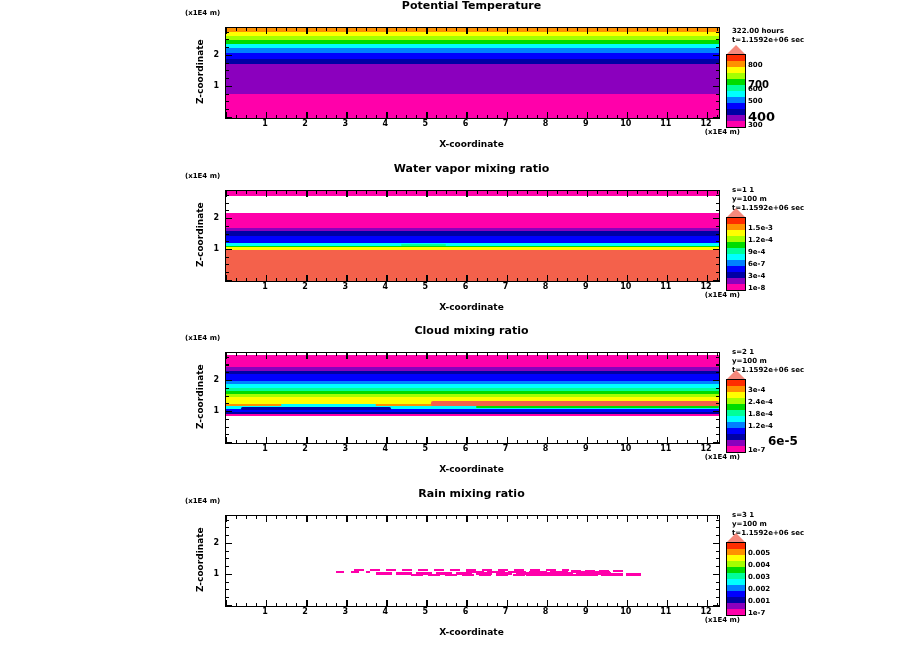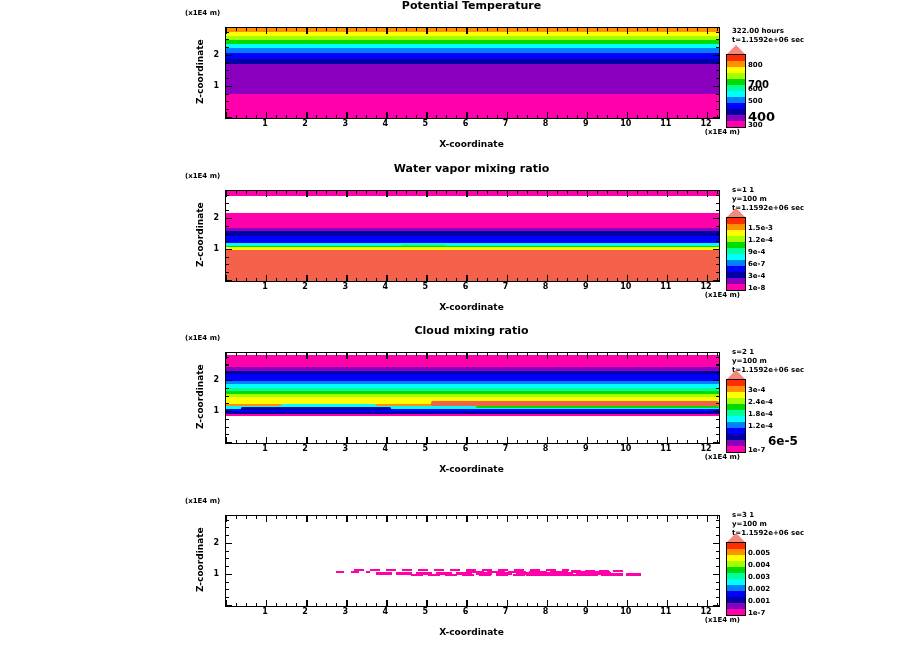--- a/index.html
+++ b/index.html
@@ -207,20 +207,21 @@
         <div class="layer" style="top: 66px; height: 6px; background: rgb(255, 0, 170);"></div>
       </div>
       <div class="t" style="left: 748px; top: 61px; font-size: 7px;">3e-4</div>
       <div class="t" style="left: 748px; top: 73px; font-size: 7px;">2.4e-4</div>
       <div class="t" style="left: 748px; top: 85px; font-size: 7px;">1.8e-4</div>
       <div class="t" style="left: 748px; top: 97px; font-size: 7px;">1.2e-4</div>
       <div class="t" style="left: 748px; top: 109px; font-size: 12px; margin-left: 20px;">6e-5</div>
       <div class="t" style="left: 748px; top: 121px; font-size: 7px;">1e-7</div>
     </div>
     <div class="panel" style="top: 488px;">
+      <div class="t" style="left: 225px; width: 493px; text-align: center; top: -1px; font-size: 11px;">Rain mixing ratio</div>
       <div class="t" style="left: 185px; top: 9px; font-size: 7px;">(x1E4 m)</div>
       <div class="t ylab" style="position: absolute; left: 194px; top: 27px; height: 90px; width: 12px; font-size: 9px;">Z-coordinate</div>
       <div class="t" style="left: 203px; width: 16px; text-align: right; top: 50px; font-size: 8px;">2</div>
       <div class="t" style="left: 203px; width: 16px; text-align: right; top: 81px; font-size: 8px;">1</div>
       <div class="box">
         <div class="abs" style="inset: 0px; background-image: radial-gradient(rgb(58, 58, 58) 0.8px, transparent 1px); background-size: 13.4px 15.5px; background-position: 6px 10px;"></div>
         <div class="layer" style="top: 0px; height: 90px; background: rgb(255, 255, 255);"></div>
         <div class="abs" style="left: 110px; top: 55px; width: 34px; height: 2px; background: repeating-linear-gradient(90deg, rgb(255, 0, 170) 0px, rgb(255, 0, 170) 8px, transparent 8px, transparent 15px);"></div>
         <div class="abs" style="left: 128px; top: 53px; width: 215px; height: 2px; background: repeating-linear-gradient(90deg, rgb(255, 0, 170) 0px, rgb(255, 0, 170) 10px, transparent 10px, transparent 16px);"></div>
         <div class="abs" style="left: 150px; top: 56px; width: 235px; height: 3px; background: repeating-linear-gradient(90deg, rgb(255, 0, 170) 0px, rgb(255, 0, 170) 16px, transparent 16px, transparent 20px);"></div>

